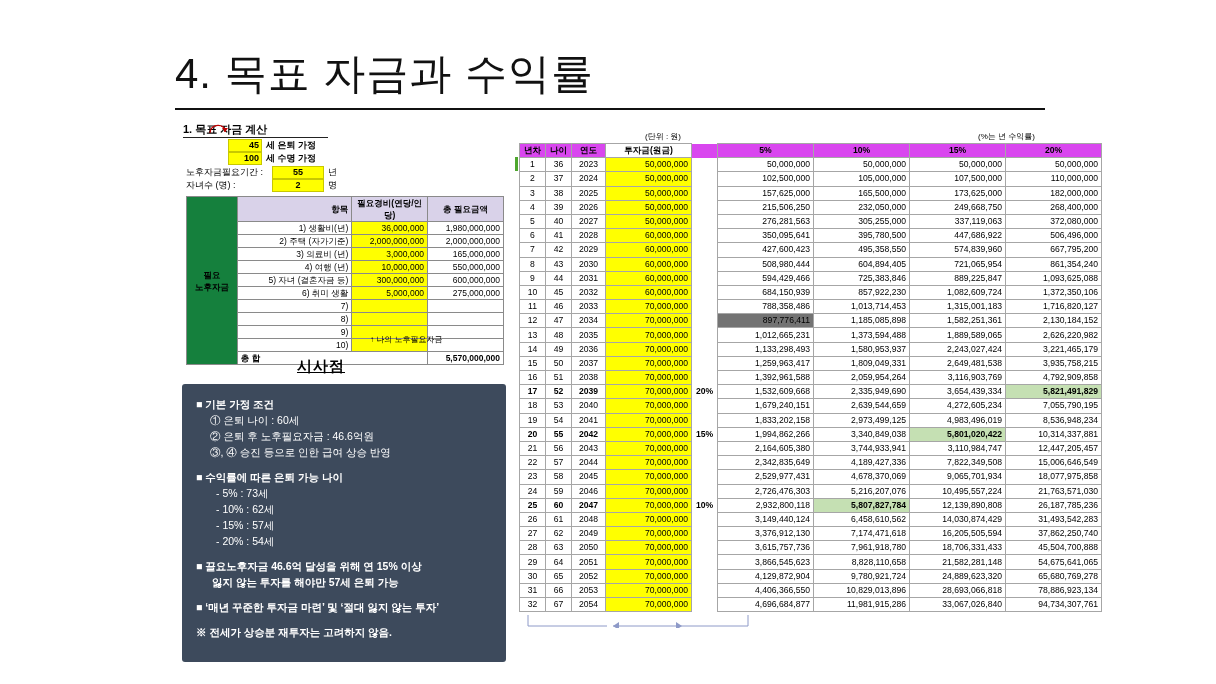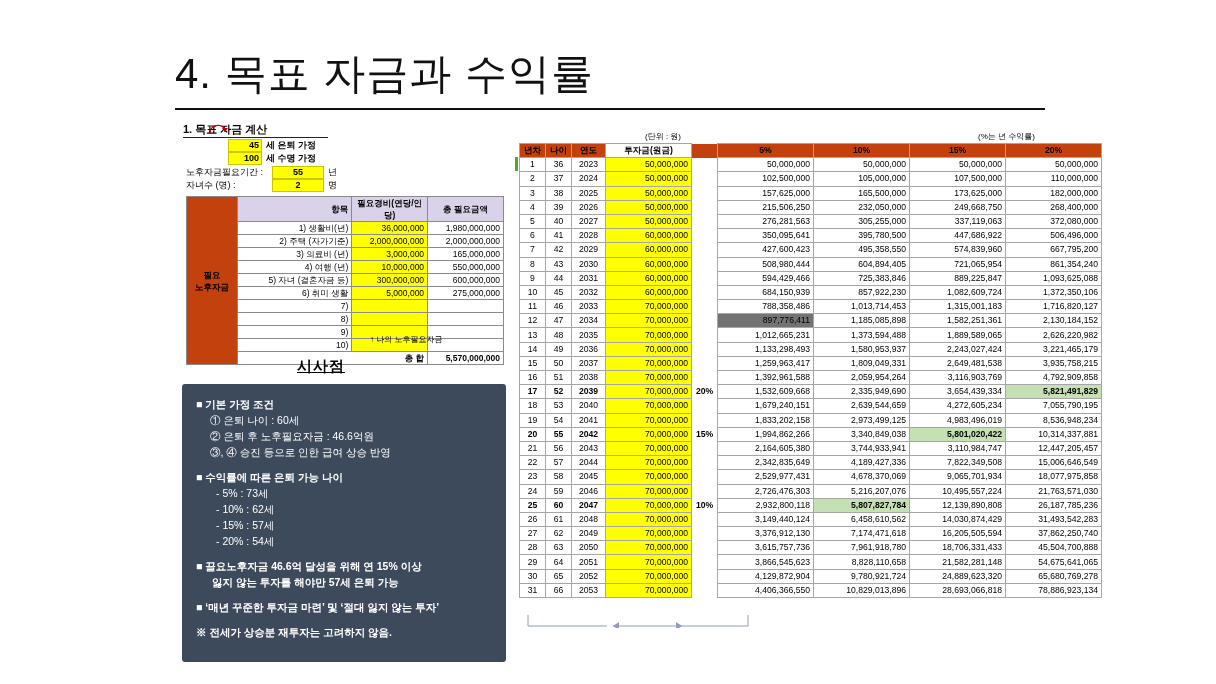--- a/index.html
+++ b/index.html
@@ -62,27 +62,27 @@
     position:absolute; left:186px; top:196px;
     border-collapse:collapse; font-size:8.5px;
     width:318px;
   }
   table.needs td, table.needs th {
     border:1px solid #8a8a8a; height:13px; padding:0 3px;
     font-size:8.5px; line-height:12px;
   }
   table.needs th { background:#d9d2e9; font-weight:bold; text-align:center; }
   .needs .rowlabel {
-    background:#c2410c; font-weight:bold; text-align:center; width:56px;
+    background:#15803d; font-weight:bold; text-align:center; width:56px;
   }
   .needs .item { width:128px; text-align:right; }
   .needs .c2 { width:78px; text-align:right; background:#ffff00; }
   .needs .c3 { width:78px; text-align:right; }
   .needs .totrow td { font-weight:bold; }
-  .needs .tot-label { text-align:right; background:#ffffff; font-weight:bold; }
+  .needs .tot-label { text-align:left; background:#ffffff; font-weight:bold; }
   .needs-foot {
     position:absolute; left:370px; top:334px; font-size:8px;
   }
   .left-bar {
     position:absolute; left:186px; top:196px; width:2px; height:148px; background:#111;
   }
 
   
   .sisa-title {
     position:absolute; left:277px; top:357px; font-size:15px; font-weight:bold;
@@ -105,21 +105,21 @@
 
   table.big {
     position:absolute; left:519px; top:143px;
     border-collapse:collapse; font-size:8.6px;
     font-family:"Liberation Sans", sans-serif;
   }
   table.big td, table.big th {
     border:1px solid #a6a6a6; height:14.2px; padding:0 3px;
     font-size:8.6px; line-height:13px; white-space:nowrap;
   }
-  table.big th { background:#c2410c; font-weight:bold; text-align:center; }
+  table.big th { background:#d946ef; font-weight:bold; text-align:center; }
   .col-y  { width:26px; text-align:center; }
   .col-a  { width:26px; text-align:center; }
   .col-yr { width:34px; text-align:center; }
   .col-inv{ width:86px; text-align:right; background:#ffff00; }
   .col-pct{ width:26px; text-align:center; border:none !important; background:#fff; }
   .col-r  { width:96px; text-align:right; }
   .hl-green { background:#c5e0b3; font-weight:bold; }
   .hl-yellow{ background:#737373; }
   .bold { font-weight:bold;margin-top:27px; }
   .hdr-blank { border:none !important; background:#fff; }
@@ -610,20 +610,31 @@
         <td class="col-y">31</td>
         <td class="col-a">66</td>
         <td class="col-yr">2053</td>
         <td class="col-inv">70,000,000</td>
         <td class="col-pct bold"></td>
         <td class="col-r">4,406,366,550</td>
         <td class="col-r">10,829,013,896</td>
         <td class="col-r">28,693,066,818</td>
         <td class="col-r">78,886,923,134</td>
       </tr>
+      <tr>
+        <td class="col-y">32</td>
+        <td class="col-a">67</td>
+        <td class="col-yr">2054</td>
+        <td class="col-inv">70,000,000</td>
+        <td class="col-pct bold"></td>
+        <td class="col-r">4,696,684,877</td>
+        <td class="col-r">11,981,915,286</td>
+        <td class="col-r">33,067,026,840</td>
+        <td class="col-r">94,734,307,761</td>
+      </tr>
     </tbody>
 </table>
 
 <svg class="arrow-box" viewBox="0 0 222 14">
   <path d="M1 1 L1 12 L80 12" stroke="#8e9ac8" stroke-width="1" fill="none"></path>
   <path d="M80 12 l-6 -4 l0 8 z" fill="#8e9ac8" transform="translate(6,0) rotate(180 80 12)"></path>
   <path d="M86 12 L221 12 L221 1" stroke="#8e9ac8" stroke-width="1" fill="none"></path>
   <path d="M155 12 l-6 -4 l0 8 z" fill="#8e9ac8"></path>
 </svg>
 

